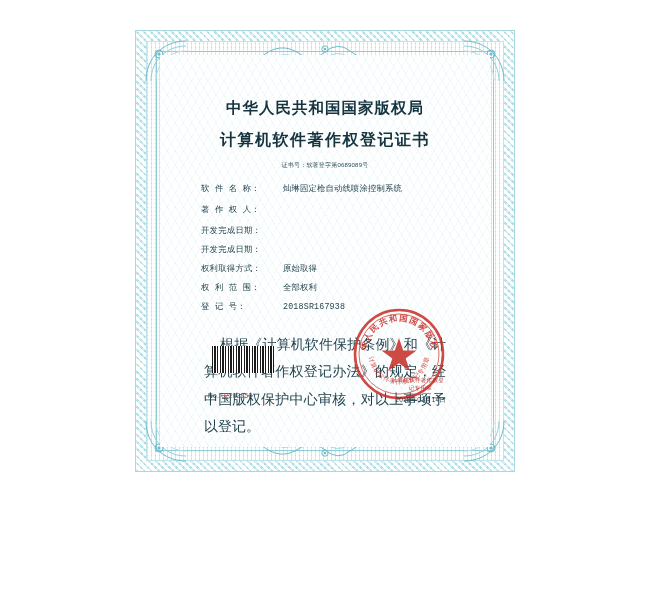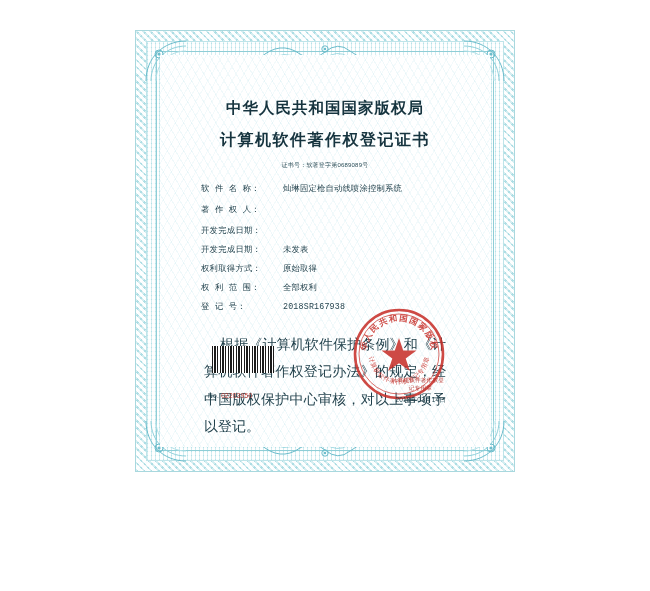--- a/index.html
+++ b/index.html
@@ -346,21 +346,20 @@
         <div class="field-row">
           <div class="field-label">著 作 权 人：</div>
         </div>
 
         <div class="field-row tight">
           <div class="field-label">开发完成日期：</div>
         </div>
 
         <div class="field-row tight">
           <div class="field-label">开发完成日期：</div>
-          <div class="field-value">未发表</div>
         </div>
 
         <div class="field-row tight">
           <div class="field-label">权利取得方式：</div>
           <div class="field-value">原始取得</div>
         </div>
 
         <div class="field-row tight">
           <div class="field-label">权 利 范 围：</div>
           <div class="field-value">全部权利</div>

